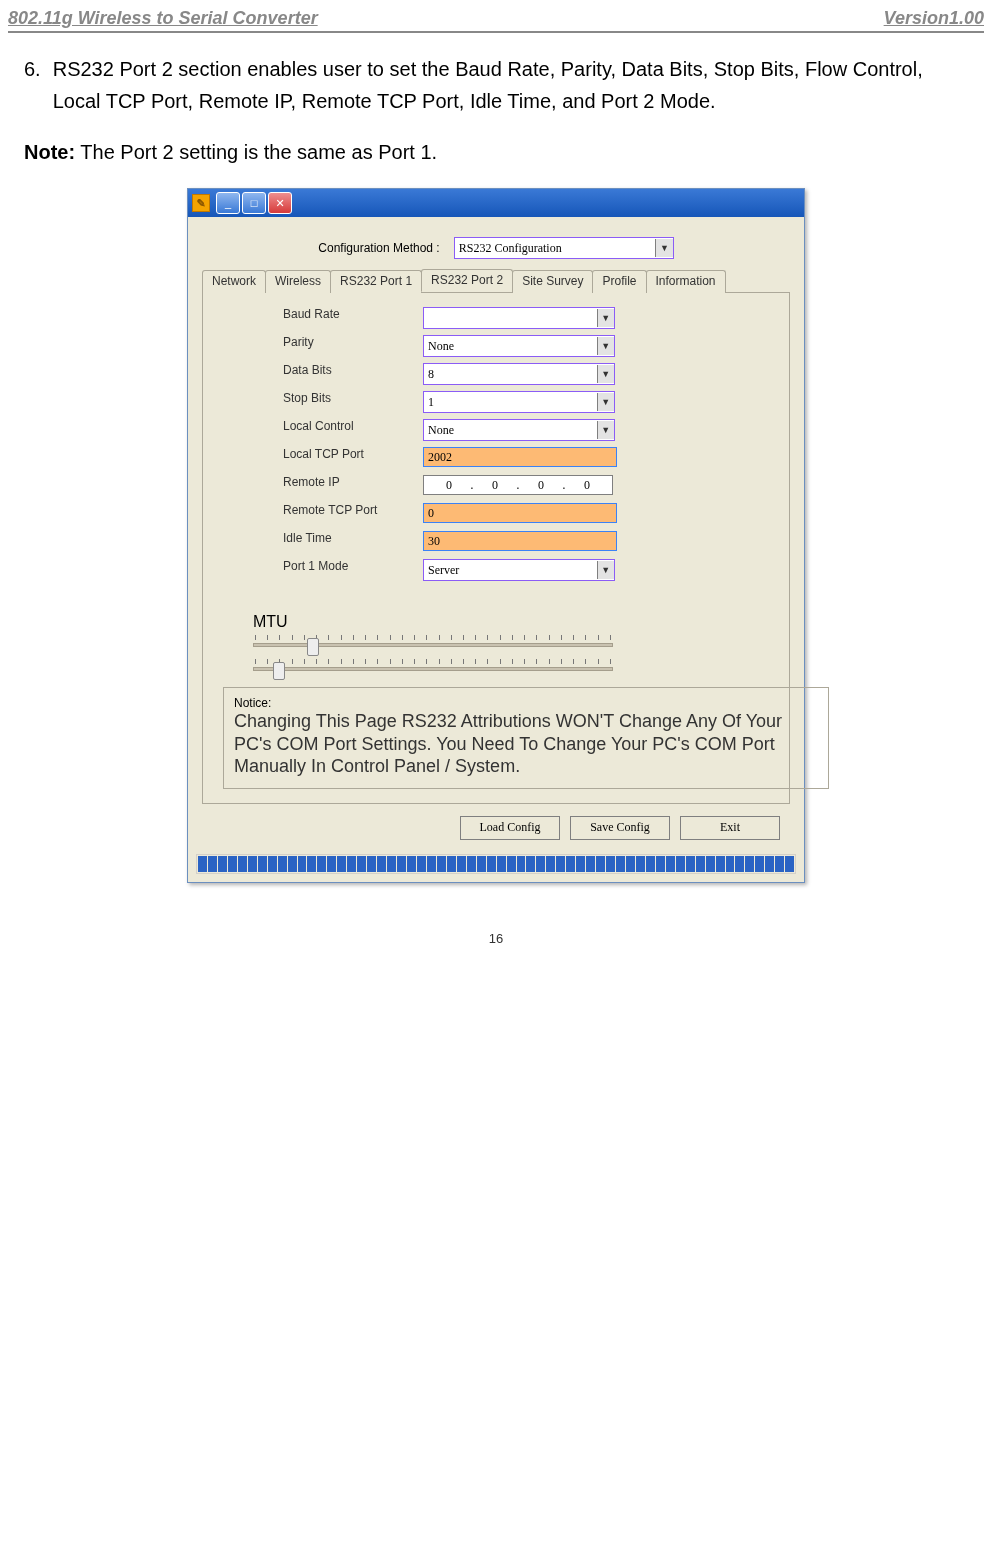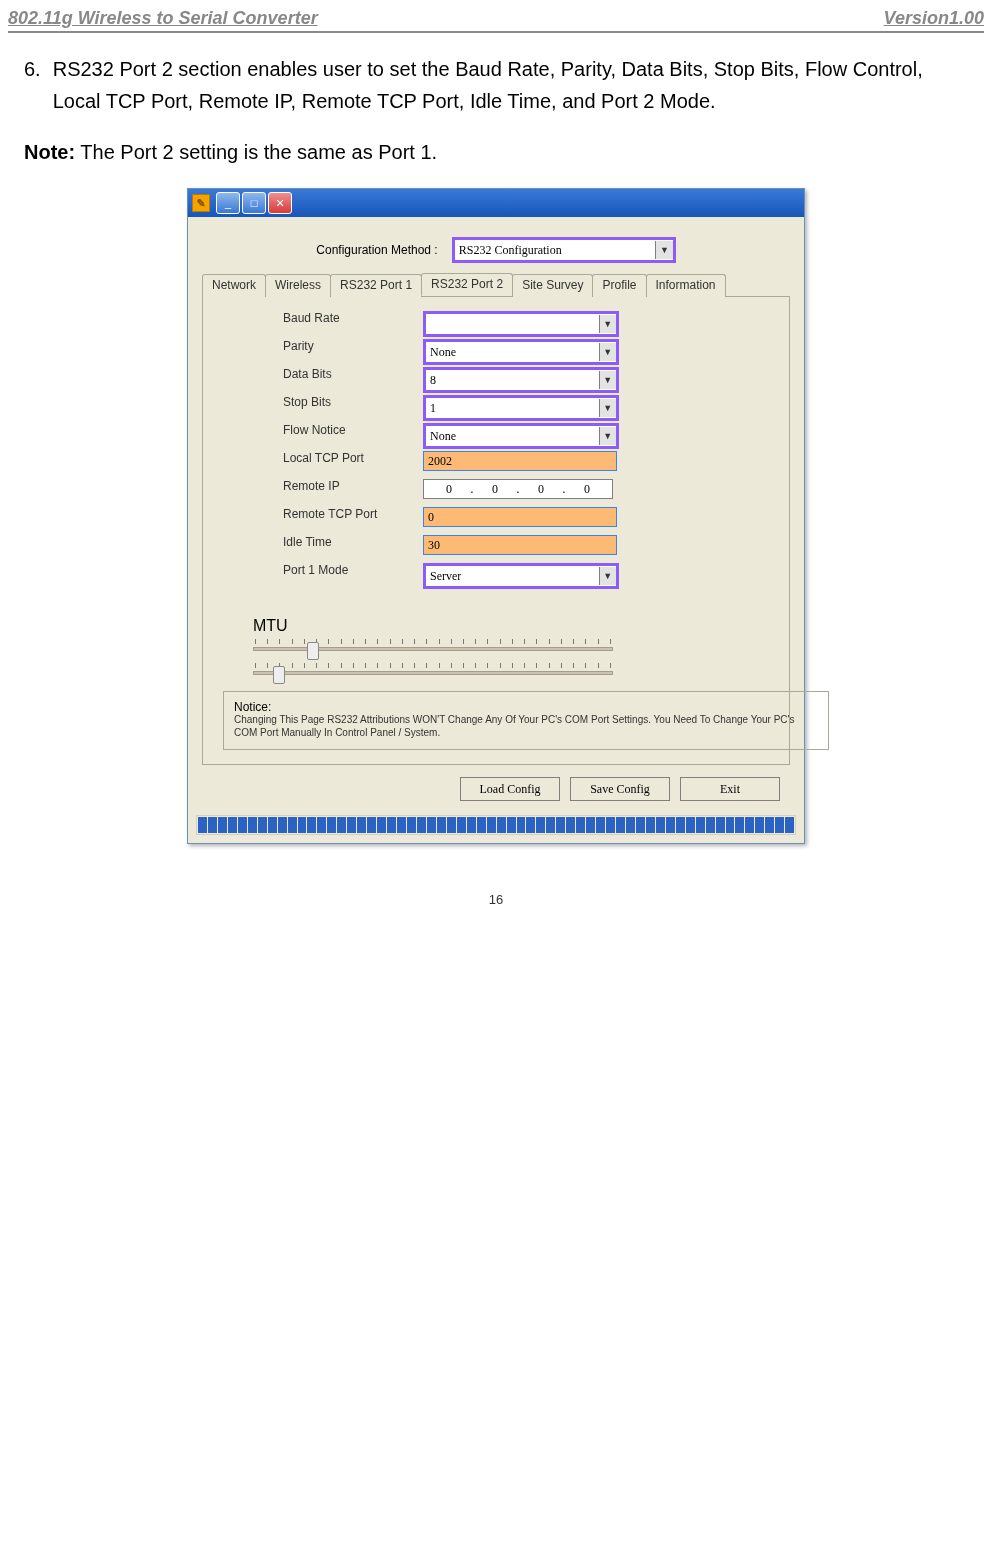--- a/index.html
+++ b/index.html
@@ -68,21 +68,21 @@
 .winbtns { display:flex; gap:2px; }
 .winbtn {
   width:22px;height:20px;border:1px solid #fff;border-radius:3px;
   background:linear-gradient(#8fb7ef,#3a79d6);display:flex;align-items:center;justify-content:center;
   color:#fff;font-size:11px;cursor:pointer;
 }
 .winbtn.close{background:linear-gradient(#ef8f8f,#d63a3a);}
 .client { padding: 12px 14px 6px; }
 .cfg-row { display:flex;align-items:center;justify-content:center;gap:14px;margin:8px 0 10px; }
 .cfg-row .lbl{font-size:12px;}
-.combo { position:relative;display:inline-flex;align-items:center;height:20px;background:#fff;border:3px solid #8b5cf6; }
+.combo { position:relative;display:inline-flex;align-items:center;height:20px;background:#fff;border:1px solid #8b5cf6; }
 .combo input{border:none;outline:none;height:18px;padding:0 4px;font:12px Tahoma;background:transparent;}
 .combo .arrow{width:17px;height:18px;background:#e3e3e3;border-left:1px solid #7f7f7f;display:flex;align-items:center;justify-content:center;font-size:9px;color:#333;cursor:pointer;}
 .tabs { display:flex;border-bottom:1px solid #aca899;margin-top:4px; }
 .tab{padding:3px 9px;border:1px solid #aca899;border-bottom:none;background:#ece9d8;border-top-left-radius:3px;border-top-right-radius:3px;margin-right:-1px;cursor:pointer;font-size:12px;color:#333;position:relative;top:1px;}
 .tab.active{background:#ece9d8;border-bottom:1px solid #ece9d8;top:0;padding-bottom:4px;}
 .tabbody{border:1px solid #aca899;border-top:none;padding:14px 10px 14px 80px;min-height:380px;}
 .form-row{display:flex;align-items:flex-start;margin-bottom:6px;height:22px;}
 .form-row .flabel{width:140px;font-size:12px;color:#333;}
 .txt{height:18px;border:1px solid #3b82f6;background:#fdba74;padding:0 4px;font:12px Tahoma;width:184px;}
 .sel{background:#1a3e8c;color:#fff;}
@@ -90,21 +90,21 @@
 .ipbox span.seg{width:38px;text-align:center;font:12px Tahoma;}
 .ipbox span.dot{width:8px;text-align:center;}
 .slider-row{margin:2px 0 6px;}
 .slider-label{font-size:16px;margin-left:-30px;margin-top:32px;}
 .slider-track{margin:4px 0 0 -30px;width:360px;height:18px;position:relative;}
 .slider-ticks{position:absolute;inset:0;display:flex;justify-content:space-between;padding:0 2px;}
 .slider-ticks i{width:1px;height:5px;background:#777;display:block;margin-top:0;}
 .slider-line{position:absolute;left:0;right:0;top:8px;height:2px;background:#c9c2b0;border:1px solid #a59e8c;}
 .slider-thumb{position:absolute;top:3px;width:10px;height:16px;background:#eee;border:1px solid #888;border-radius:2px;}
 .notice-box{border:1px solid #aca899;padding:8px 10px 10px;margin:10px -50px 0 -60px;position:relative;}
-.notice-text{font-size:10px;color:#333;line-height:1.25;}
+.notice-text{font-size:18px;color:#333;line-height:1.25;}
 .bottom-btns{display:flex;justify-content:flex-end;gap:10px;padding:12px 10px 8px;}
 .btn{width:100px;height:24px;border:1px solid #7f7f7f;background:#ece9d8;font:12px Tahoma;cursor:pointer;}
 .progress{height:16px;background:#ece9d8;margin:0 8px 8px;display:flex;gap:1px;padding:1px;border:1px solid #d4d0c8;}
 .progress i{flex:1;background:#2a63c4;}
 .page-num{text-align:center;font-size:13px;color:#333;padding:28px 0 8px;}
 </style>
 </head>
 <body>
 
 <div class="page-header">
@@ -175,21 +175,21 @@
             </span>
           </div>
           <div class="form-row">
             <span class="flabel">Stop Bits</span>
             <span class="combo" style="width:190px;">
               <input style="width: 170px;" readonly="" value="1">
               <span class="arrow">▼</span>
             </span>
           </div>
           <div class="form-row">
-            <span class="flabel">Flow Notice</span>
+            <span class="flabel">Local Control</span>
             <span class="combo" style="width:190px;">
               <input style="width: 170px;" readonly="" value="None">
               <span class="arrow">▼</span>
             </span>
           </div>
           <div class="form-row">
             <span class="flabel">Local TCP Port</span>
             <input class="txt" value="2002" style="">
           </div>
           <div class="form-row">

